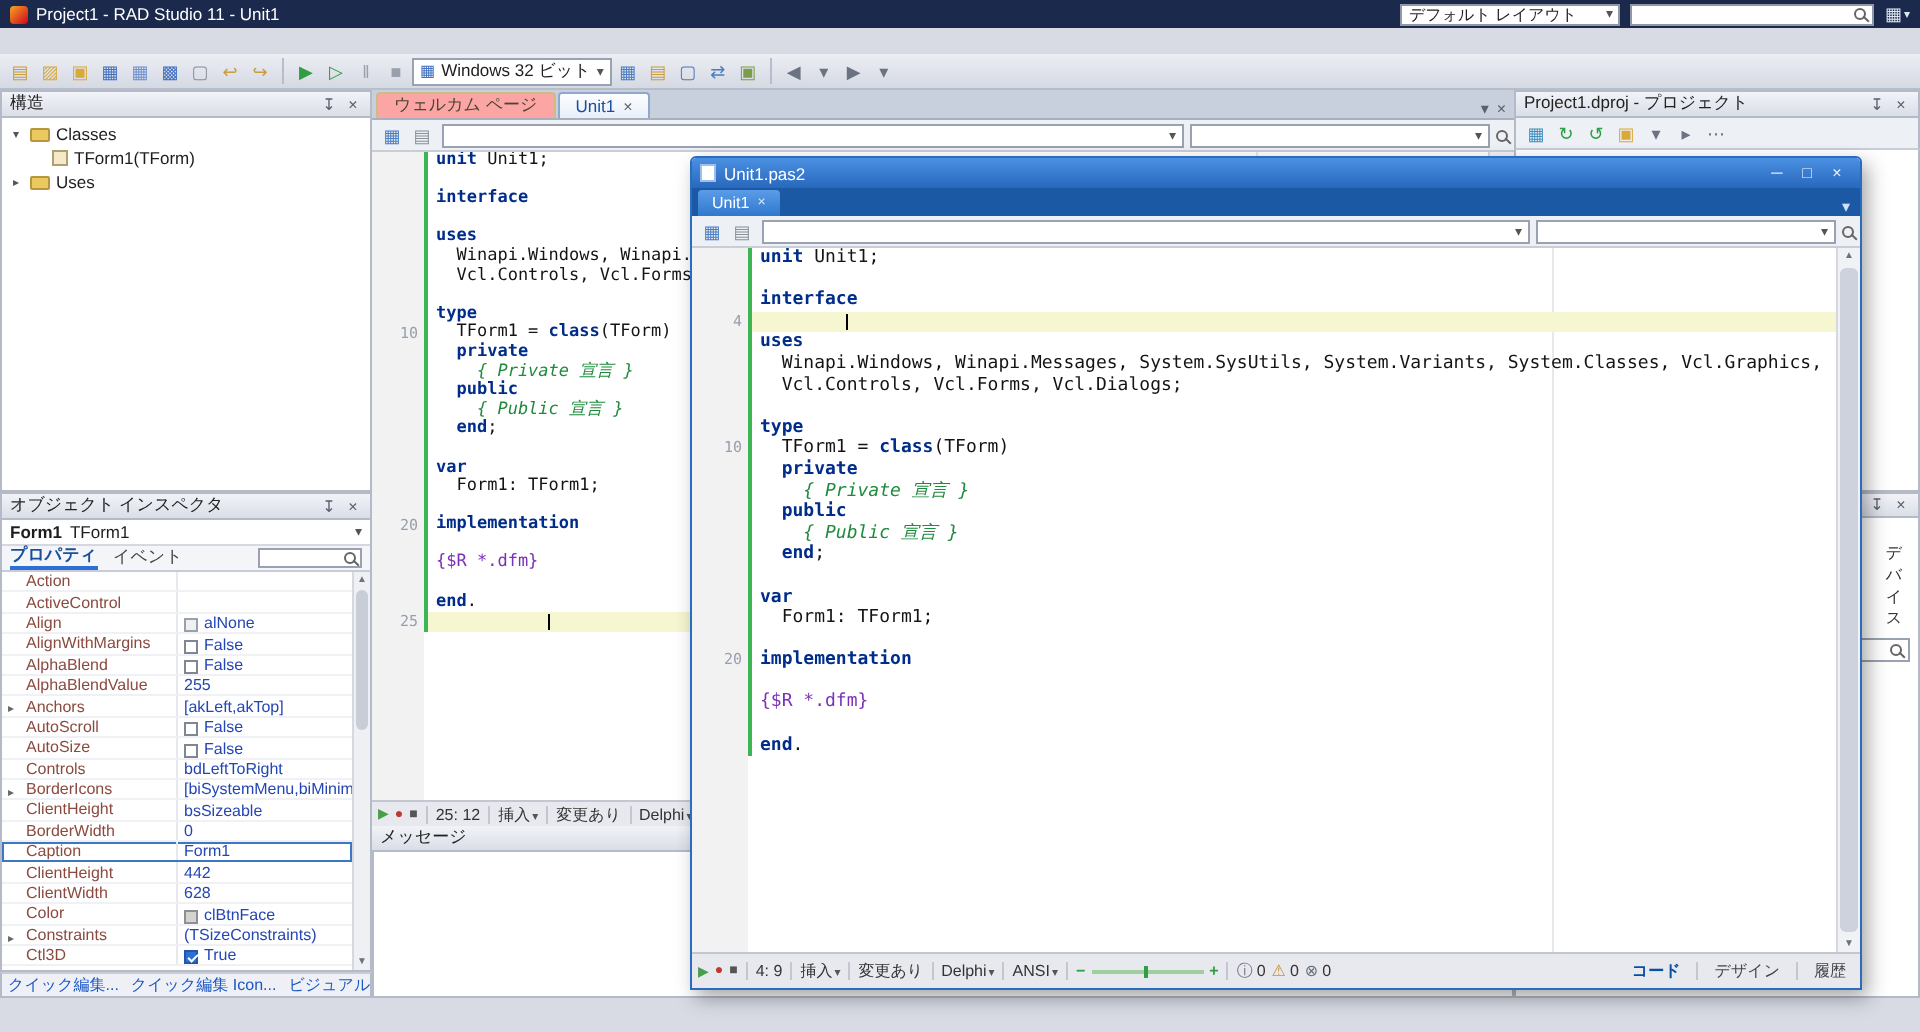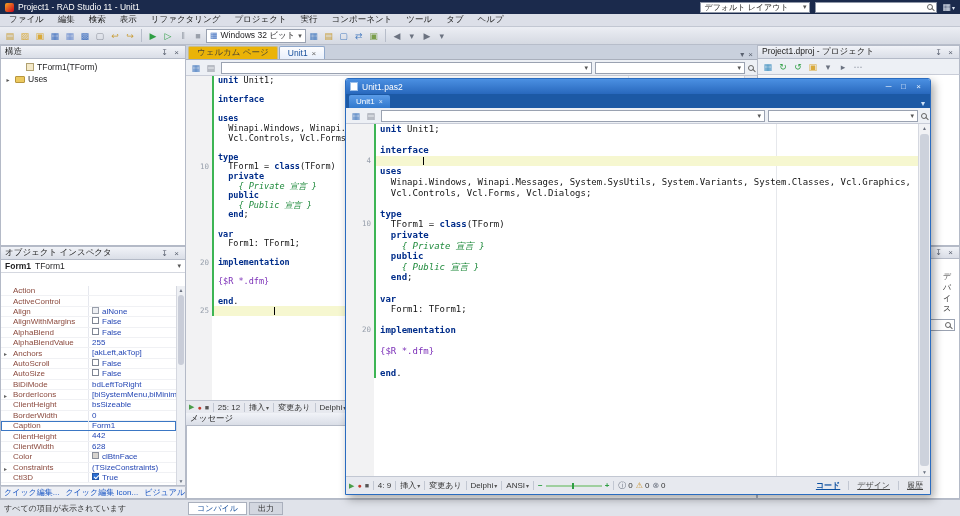--- a/index.html
+++ b/index.html
@@ -52,39 +52,39 @@
 .oitab{height:100%;display:flex;align-items:center;color:#444;}
 .oitab.act{color:#174f9c;border-bottom:2px solid #2d6fd2;font-weight:bold;}
 .oi-search{margin-left:auto;width:52px;height:10px;border:1px solid #9aa2b1;background:#fff;
   display:flex;align-items:center;justify-content:flex-end;padding:0 2px;}
 .oi-grid{position:absolute;left:0;top:39px;right:9px;bottom:0;overflow:hidden;background:#fff;}
 .prow{display:flex;height:10.4px;align-items:center;border-bottom:1px solid #f0f1f4;font-size:8px;position:relative;}
 .prow.sel{outline:1px solid #3b77c4;outline-offset:-1px;}
 .pname{width:88px;height:100%;padding-left:12px;color:#8b4a3e;overflow:hidden;white-space:nowrap;
   border-right:1px solid #e6e8ee;display:flex;align-items:center;position:relative;flex:none;}
 .pname .exp{position:absolute;left:3px;top:2px;color:#666;font-size:6px;}
-.pval{flex:1;height:100%;padding-left:3px;color:#2446b4;overflow:hidden;white-space:nowrap;display:flex;align-items:flex-start;gap:3px;}
+.pval{flex:1;height:100%;padding-left:3px;color:#2446b4;overflow:hidden;white-space:nowrap;display:flex;align-items:flex-end;gap:3px;}
 .cb{display:inline-block;width:7px;height:7px;border:1px solid #7f8694;background:#fff;flex:none;position:relative;}
 .cb.on{background:#2d6fd2;border-color:#2456a8;}
 .cb.on::after{content:"";position:absolute;left:1px;top:1px;width:4px;height:2px;
   border-left:1px solid #fff;border-bottom:1px solid #fff;transform:rotate(-45deg);}
 .sw{display:inline-block;width:7px;height:7px;background:#d6d3ce;border:1px solid #8a8f9a;flex:none;}
 .alic{display:inline-block;width:7px;height:7px;border:1px solid #9aa0ab;background:#eef0f4;flex:none;}
 .oi-scroll{position:absolute;top:39px;right:0;width:9px;bottom:0;background:#eef0f4;border-left:1px solid #d5d8e0;}
 .oi-scroll .th{position:absolute;left:1px;right:1px;top:9px;height:70px;background:#c9cdd8;border-radius:3px;}
 .oi-scroll .ar{position:absolute;left:0;right:0;text-align:center;font-size:5px;color:#6b7280;}
 .qlinks{left:0;top:486px;width:186px;height:13px;background:#eef0f5;border:1px solid #b4bac7;border-top:1px solid #c8ccd6;
   display:flex;align-items:center;gap:6px;padding:0 3px;overflow:hidden;white-space:nowrap;}
 .qlink{color:#1a56c4;font-size:8px;text-align:right;}
 
 .etabs{left:186px;top:45px;width:571px;height:15px;background:#c9d0dd;border-bottom:1px solid #a9afbc;
   display:flex;align-items:flex-end;padding-left:2px;gap:1px;}
 .etab{height:13px;display:flex;align-items:center;gap:4px;padding:0 8px;font-size:8.5px;
   background:#dfe3ea;border:1px solid #a9afbc;border-bottom:0;border-radius:2px 2px 0 0;color:#333;}
-.etab.welcome{background:#eab308;border-color:#cbbd84;color:#4a4433;}
+.etab.welcome{background:#fca5a5;border-color:#cbbd84;color:#4a4433;}
 .etab.act{background:linear-gradient(#fdfdfe,#e8effb);border-color:#8fa8cc;color:#174f9c;}
 .tclose{color:#666;font-size:8px;}
 .etab-ctl{margin-left:auto;display:flex;gap:4px;align-items:center;padding-right:4px;color:#5a6170;font-size:8px;}
 .edtb{background:#edf0f5;border-bottom:1px solid #c9cdd8;display:flex;align-items:center;gap:3px;padding:0 3px;}
 .edtb .cmb{background:#fff;border:1px solid #9aa2b1;height:12px;display:flex;align-items:center;padding:0 3px;}
 .edtb .cmb .arr{margin-left:auto;font-size:7px;color:#555;}
 
 .codearea{background:#fff;overflow:hidden;font-family:"DejaVu Sans Mono",monospace;position:relative;}
 .cl{display:flex;position:relative;}
 .cl.cur::before{content:"";position:absolute;left:28px;right:0;top:0;bottom:0;background:#f6f7d0;}
@@ -101,21 +101,21 @@
 .vscroll{background:#f1f2f5;border-left:1px solid #d5d8e0;position:absolute;}
 .vscroll .th{position:absolute;left:1px;right:1px;top:10px;bottom:10px;background:#cdd2dc;border-radius:3px;}
 .vscroll .ar{position:absolute;left:0;right:0;text-align:center;font-size:5px;color:#6b7280;}
 
 .stbar{background:#e7e9ef;border-top:1px solid #c2c7d2;display:flex;align-items:center;
   font-size:8px;gap:3px;padding:0 3px;color:#333;overflow:hidden;}
 .st-sep{width:1px;height:9px;background:#c2c7d2;margin:0 1px;flex:none;}
 .st-ic{font-size:7px;}
 .st-arr{font-size:6px;color:#555;margin-left:1px;}
 .st-spacer{flex:1;}
-.st-view{padding:0 4px;color:#444;text-decoration:underline;}
+.st-view{padding:0 4px;color:#444;}
 .st-view.act{color:#0b4fa0;font-weight:bold;}
 .st-cnt{display:flex;gap:2px;align-items:center;}
 .zoom{display:flex;align-items:center;gap:3px;}
 .zoom .zpm{color:#2f9e44;font-weight:bold;}
 .ztrack{width:56px;height:2px;background:#9fcf9f;position:relative;display:inline-block;}
 .zmark{position:absolute;left:26px;top:-2px;width:2px;height:6px;background:#2f9e44;}
 
 .msghead{left:186px;top:413px;width:571px;height:13px;}
 .msgbody{left:186px;top:426px;width:571px;height:73px;background:#fff;border:1px solid #b4bac7;border-top:0;}
 
@@ -165,33 +165,20 @@
         <input style="">
         <span class="mag"></span>
       </div>
       <span class="tb-ic">
         <span>▦</span>
         <span style="font-size:6px">▾</span>
       </span>
     </div>
   </div>
 
-  <div class="abs menubar" id="menubar">
-      <div class="menu-item">ファイル</div>
-      <div class="menu-item">編集</div>
-      <div class="menu-item">検索</div>
-      <div class="menu-item">表示</div>
-      <div class="menu-item">リファクタリング</div>
-      <div class="menu-item">プロジェクト</div>
-      <div class="menu-item">実行</div>
-      <div class="menu-item">コンポーネント</div>
-      <div class="menu-item">ツール</div>
-      <div class="menu-item">タブ</div>
-      <div class="menu-item">ヘルプ</div>
-    </div>
 
   <div class="abs toolbar">
     <div class="tgrp" id="tbFile">
         <span class="ticon" style="color: rgb(201, 158, 58);">▤</span>
         <span class="ticon" style="color: rgb(217, 169, 58);">▨</span>
         <span class="ticon" style="color: rgb(217, 169, 58);">▣</span>
         <span class="ticon" style="color: rgb(63, 111, 191);">▦</span>
         <span class="ticon" style="color: rgb(111, 143, 207);">▦</span>
         <span class="ticon" style="color: rgb(63, 111, 191);">▩</span>
         <span class="ticon" style="color: rgb(138, 143, 154);">▢</span>
@@ -227,20 +214,25 @@
   </div>
 
   <div class="abs panel" style="left:0;top:45px;width:186px;height:201px">
     <div class="phead">
       <span>構造</span>
       <span class="sp"></span>
       <span class="hic">↧</span>
       <span class="hic">×</span>
     </div>
     <div id="tree" style="padding-top:2px">
+        <div class="trow" style="padding-left: 3px;">
+          <span class="tw">▾</span>
+          <span class="fold"></span>
+          <span>Classes</span>
+        </div>
         <div class="trow" style="padding-left: 14px;">
           <span class="tw"></span>
           <span class="clsic"></span>
           <span>TForm1(TForm)</span>
         </div>
         <div class="trow" style="padding-left: 3px;">
           <span class="tw">▸</span>
           <span class="fold"></span>
           <span>Uses</span>
         </div>
@@ -252,20 +244,27 @@
       <span>オブジェクト インスペクタ</span>
       <span class="sp"></span>
       <span class="hic">↧</span>
       <span class="hic">×</span>
     </div>
     <div class="oi-obj">
       <b>Form1</b>
       <span>TForm1</span>
       <span style="margin-left:auto;font-size:7px;color:#555">▾</span>
     </div>
+    <div class="oi-tabs">
+      <span class="oitab act">プロパティ</span>
+      <span class="oitab">イベント</span>
+      <span class="oi-search">
+          <span class="mag"></span>
+        </span>
+    </div>
     <div class="oi-grid" id="oiGrid">
         <div class="prow">
           <span class="pname">Action</span>
           <span class="pval">
             <span></span>
           </span>
         </div>
         <div class="prow">
           <span class="pname">ActiveControl</span>
           <span class="pval">
@@ -313,21 +312,21 @@
           </span>
         </div>
         <div class="prow">
           <span class="pname">AutoSize</span>
           <span class="pval">
             <span class="cb"></span>
             <span>False</span>
           </span>
         </div>
         <div class="prow">
-          <span class="pname">BiDiMode</span>
+          <span class="pname">Controls</span>
           <span class="pval">
             <span>bdLeftToRight</span>
           </span>
         </div>
         <div class="prow">
           <span class="pname"><span class="exp">▸</span>BorderIcons</span>
           <span class="pval">
             <span>[biSystemMenu,biMinimize,biMaximize]</span>
           </span>
         </div>
@@ -639,27 +638,20 @@
     </div>
   </div>
   <div class="palbody">
     <span class="vlabel">デバイス</span>
     <div class="palsearch">
       <input style="">
       <span class="mag"></span>
     </div>
   </div>
 
-  <div class="abs bstrip">
-    <span>すべての項目が表示されています</span>
-    <span class="btabs" id="bottomTabs">
-        <span class="btab act">コンパイル</span>
-        <span class="btab">出力</span>
-      </span>
-  </div>
 
   <div class="fw">
     <div class="fw-title">
       <span class="fw-doc"></span>
       <span>Unit1.pas2</span>
       <span style="margin-left:auto;display:flex">
         <span class="fw-btn">─</span>
         <span class="fw-btn">□</span>
         <span class="fw-btn">×</span>
       </span>

